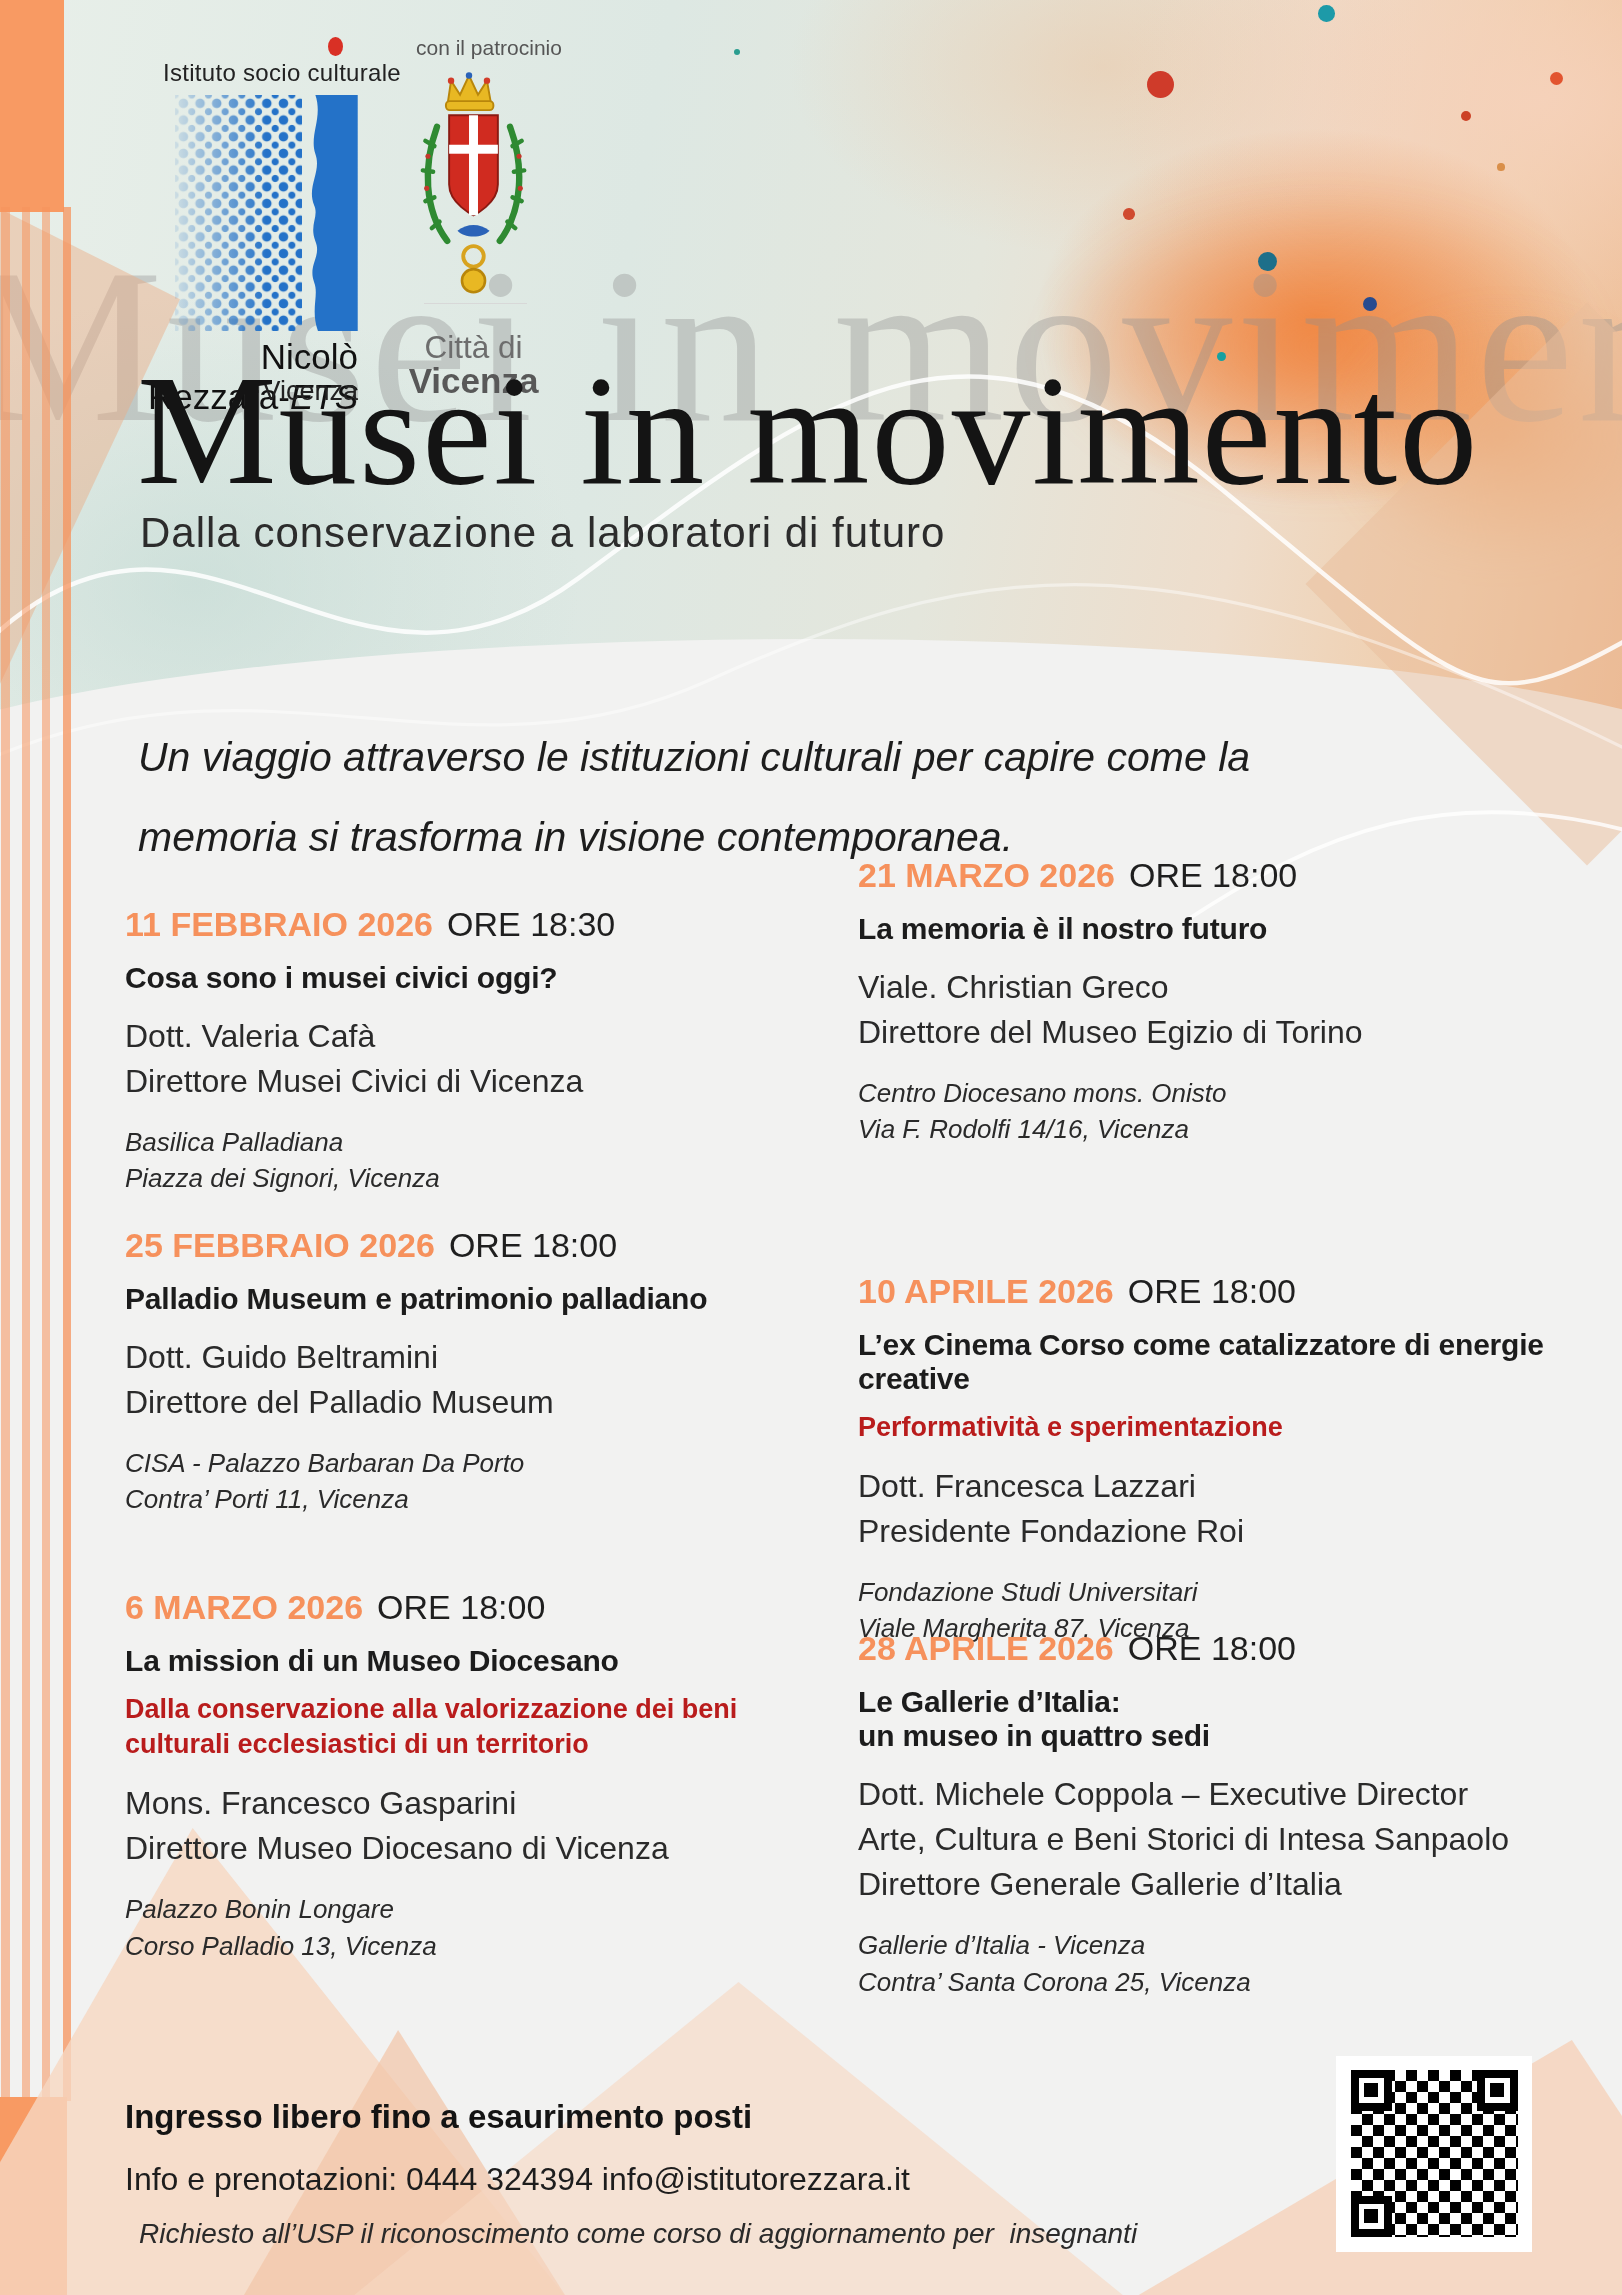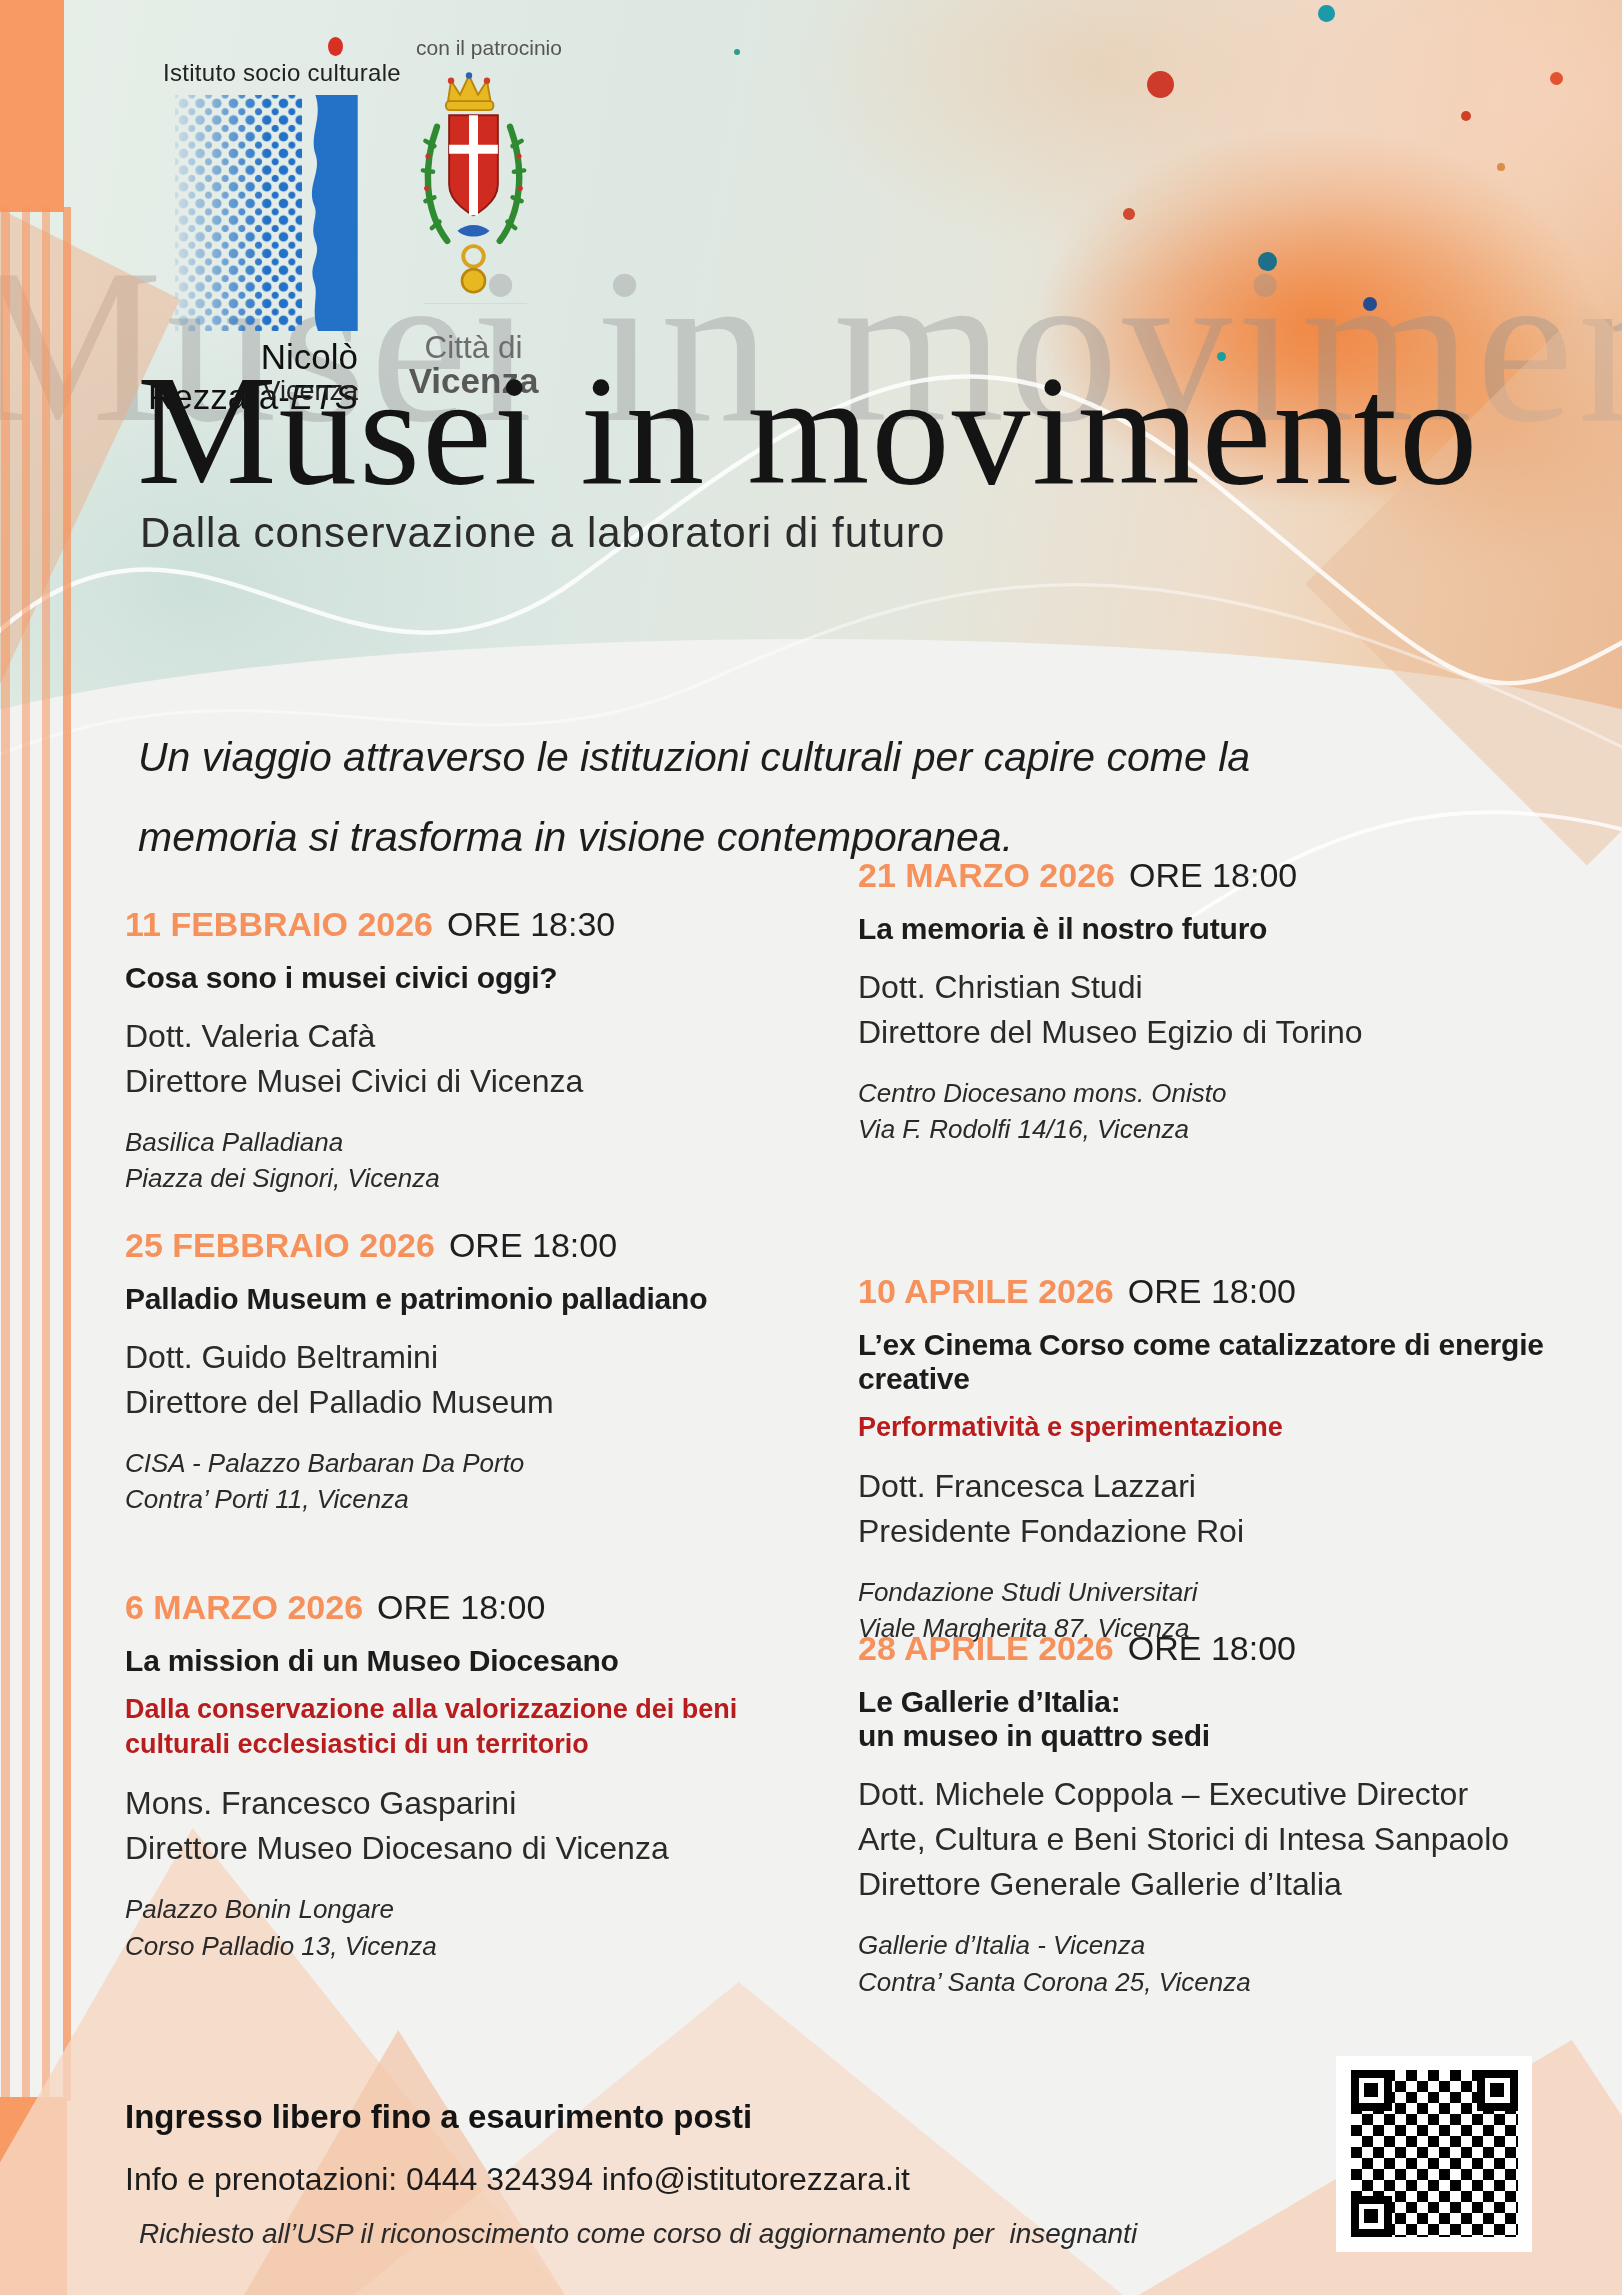--- a/index.html
+++ b/index.html
@@ -241,21 +241,21 @@
   <div class="event-venue">
     <div>Palazzo Bonin Longare</div>
     <div>Corso Palladio 13, Vicenza</div>
   </div>
 </div>
 
 <div class="abs event col-right" style="top:856px;">
   <div class="event-date"><span>21 MARZO 2026</span><span class="time">ORE 18:00</span></div>
   <div class="event-title">La memoria è il nostro futuro</div>
   <div class="event-speakers">
-    <div>Dott. Christian Studi</div>
+    <div>Viale. Christian Greco</div>
     <div>Direttore del Museo Egizio di Torino</div>
   </div>
   <div class="event-venue">
     <div>Centro Diocesano mons. Onisto</div>
     <div>Via F. Rodolfi 14/16, Vicenza</div>
   </div>
 </div>
 
 <div class="abs event col-right" style="top:1272px;">
   <div class="event-date"><span>10 APRILE 2026</span><span class="time">ORE 18:00</span></div>

